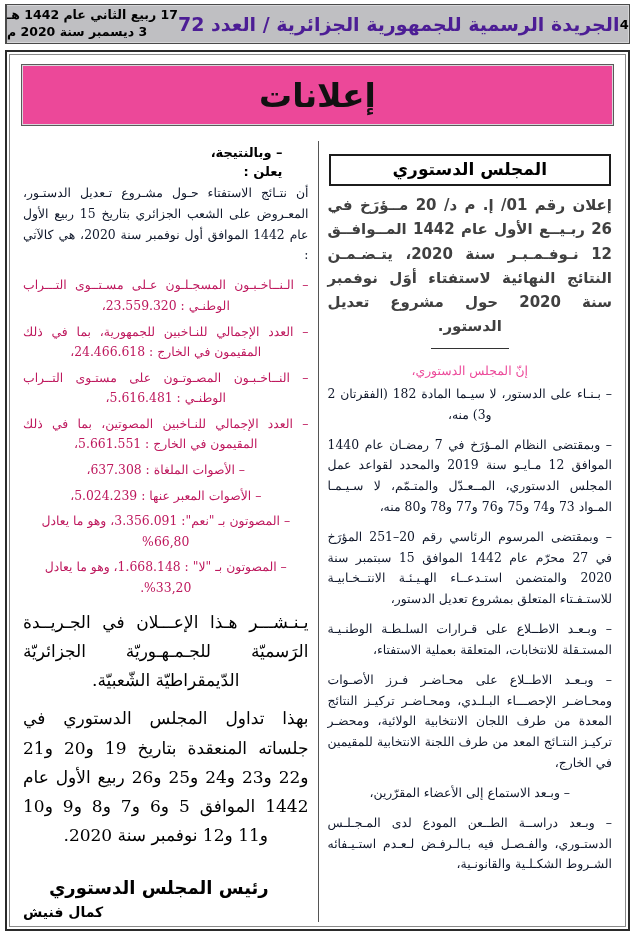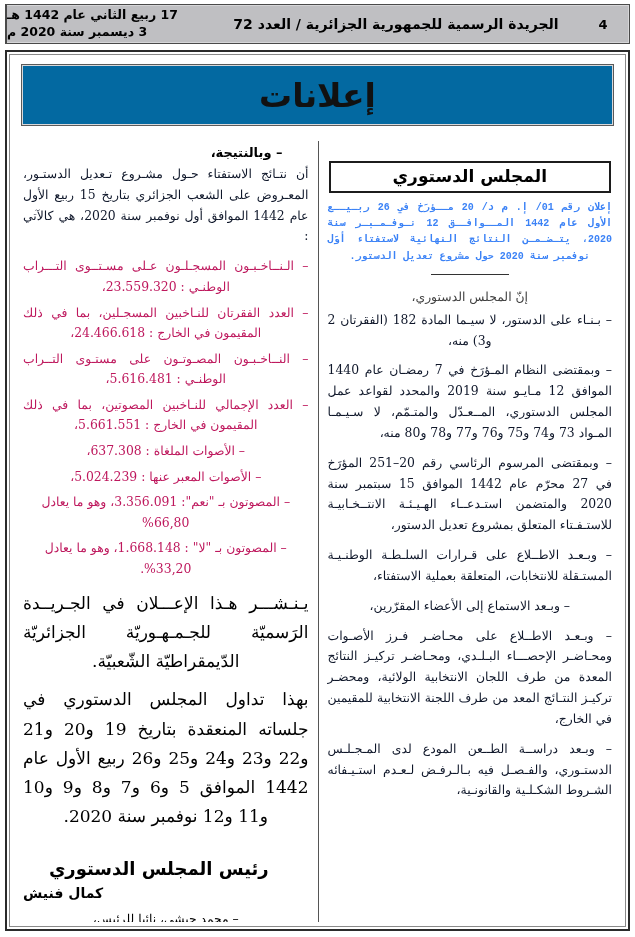--- a/index.html
+++ b/index.html
@@ -46,23 +46,23 @@
     font-size: 13px;
     font-weight: bold;
     color: #000;
     direction: ltr;
   }
   .header-title {
     flex: 1;
     display: flex;
     align-items: center;
     justify-content: center;
-    font-size: 14px;
-    font-weight: bold;
-    color: #000000;
+    font-size: 19px;
+    font-weight: bold;
+    color: #4c1d95;
     letter-spacing: -0.2px;
     white-space: nowrap;
   }
   .header-date {
     width: 208px;
     border-left: 1px solid #4a4a4a;
     display: flex;
     flex-direction: column;
     align-items: flex-end;
     justify-content: center;
@@ -93,21 +93,21 @@
     bottom: 2px;
     border: 1px solid #8a8a8a;
     box-sizing: border-box;
     padding: 0;
   }
 
   
   .banner {
     margin: 9px 11px 0 11px;
     height: 62px;
-    background: #0369a1;
+    background: #ec4899;
     border: 1px solid #5a5a5a;
     box-shadow: inset 0 0 0 1px #d8d8da;
     display: flex;
     align-items: center;
     justify-content: center;
     box-sizing: border-box;
   }
   .banner-text {
     font-size: 33px;
     font-weight: bold;
@@ -139,39 +139,38 @@
   .col-left {
     width: 50%;
     order: 2;
   }
 
   
   .title-box {
     border: 2px solid #1c1c1c;
     padding: 3px 6px 5px 6px;
     text-align: center;
-    margin: 16px 1px 7px 1px;
+    margin: 9px 1px 7px 1px;
   }
   .title-box-text {
     font-size: 17px;
     font-weight: bold;
     color: #000;
     letter-spacing: 1px;
   }
 
   
   .lead {
-    font-size: 10px;
+    font-size: 15px;
     font-weight: bold;
     line-height: 1.62;
     text-align: justify;
     text-align-last: center;
-    color: #3b82f6;
+    color: #404040;
     margin: 0 0 4px 0;
-    font-family: Liberation Mono, monospace;
   }
   .rule {
     width: 78px;
     height: 0;
     border-top: 1px solid #333;
     margin: 9px auto 11px auto;
   }
   .para {
     font-size: 12.4px;
     line-height: 1.68;
@@ -180,21 +179,21 @@
     margin: 0 0 9px 0;
     font-family: "DejaVu Serif", "Liberation Serif", serif;
   }
   .para.center-last {
     text-align-last: center;
   }
   .line-center {
     font-size: 12.4px;
     line-height: 1.7;
     text-align: center;
-    color: #404040;
+    color: #ec4899;
     margin: 0 0 3px 0;
     font-family: "DejaVu Serif", "Liberation Serif", serif;
   }
 
   
   .bold-lead {
     font-size: 13px;
     font-weight: bold;
     text-align: center;
     margin: 0 0 4px 0;
@@ -285,34 +284,35 @@
           <div class="lead">إعلان رقم 01/ إ. م د/ 20 مــؤرَخ في 26 ربـيــع الأول عام 1442 المــوافــق 12 نـوفـمـبـر سنة 2020، يتـضـمـن النتائج النهائية لاستفتاء أوَل نوفمبر سنة 2020 حول مشروع تعديل الدستور.</div>
 
           <div class="rule"></div>
 
           <div class="line-center">إنّ المجلس الدستوري،</div>
 
           <div class="para center-last">– بـنـاء على الدستور، لا سيـما المادة 182 (الفقرتان 2 و3) منه،</div>
           <div class="para">– وبمقتضى النظام المـؤرَخ في 7 رمضـان عام 1440 الموافق 12 مـايـو سنة 2019 والمحدد لقواعد عمل المجلس الدستوري، المــعـدّل والمتـمّم، لا سـيـمـا المـواد 73 و74 و75 و76 و77 و78 و80 منه،</div>
           <div class="para">–  وبمقتضى المرسوم الرئاسي رقم 20–251 المؤرَخ في 27 محرّم عام 1442 الموافق 15 سبتمبر سنة 2020 والمتضمن استـدعــاء الهـيـئـة الانتــخـابيـة للاستـفـتاء المتعلق بمشروع تعديل الدستور،</div>
           <div class="para">– وبـعـد الاطــلاع على قـرارات السلـطـة الوطنـيـة المستـقلة للانتخابات، المتعلقة بعملية الاستفتاء،</div>
+          <div class="para">– وبـعـد الاطــلاع على محـاضـر فـرز الأصـوات ومحـاضـر الإحصـــاء البـلـدي، ومحـاضـر تركيـز النتائج المعدة من طرف اللجان الانتخابية الولائية، ومحضـر تركيـز النتـائج المعد من طرف اللجنة الانتخابية للمقيمين في الخارج،</div>
           <div class="para center-last">– وبـعد الاستماع إلى الأعضاء المقرّرين،</div>
-          <div class="para">– وبـعـد الاطــلاع على محـاضـر فـرز الأصـوات ومحـاضـر الإحصـــاء البـلـدي، ومحـاضـر تركيـز النتائج المعدة من طرف اللجان الانتخابية الولائية، ومحضـر تركيـز النتـائج المعد من طرف اللجنة الانتخابية للمقيمين في الخارج،</div>
           <div class="para">– وبـعد دراســة الطــعن المودع لدى المـجـلـس الدستـوري، والفـصـل فيه بـالـرفـض لـعـدم استـيـفائه الشـروط الشكـلـية والقانونـية،</div>
 
         </div>
 
         <div class="col col-left">
 
           <div class="bold-lead ralign">– وبالنتيجة،</div>
+          <div class="bold-lead ralign">يعلن :</div>
 
           <div class="para">أن نتـائج الاستفتاء حـول مشـروع تـعديل الدستـور، المعـروض على الشعب الجزائري بتاريخ 15 ربيع الأول عام 1442 الموافق أول نوفمبر سنة 2020، هي كالآتي :</div>
 
           <div class="result-item">– الـنــاخـبـون المسجـلـون عـلى مسـتــوى التـــراب الوطنـي : 23.559.320،</div>
-          <div class="result-item">– العدد الفقرتان للنـاخبين المسجـلين، بما في ذلك المقيمون في الخارج : 24.466.618،</div>
+          <div class="result-item">– العدد الإجمالي للنـاخبين للجمهورية، بما في ذلك المقيمون في الخارج : 24.466.618،</div>
           <div class="result-item">– النــاخـبـون المصـوتـون على مستـوى التــراب الوطنـي : 5.616.481،</div>
           <div class="result-item">– العدد الإجمالي للنـاخبين المصوتين، بما في ذلك المقيمون في الخارج : 5.661.551،</div>
           <div class="result-item solo">– الأصوات الملغاة : 637.308،</div>
           <div class="result-item solo">– الأصوات المعبر عنها : 5.024.239،</div>
           <div class="result-item solo">– المصوتون بـ "نعم": 3.356.091، وهو ما يعادل 66,80%</div>
           <div class="result-item solo">– المصوتون بـ "لا" : 1.668.148، وهو ما يعادل 33,20%.</div>
 
           <div class="notice">يـنـشـــر هـذا الإعـــلان في الجـريــدة الرَسميّة للجـمـهـوريّة الجزائريّة الدّيمقراطيّة الشّعبيّة.</div>
 
           <div class="notice">بهذا تداول المجلس الدستوري في جلساته المنعقدة بتاريخ 19 و20 و21 و22 و23 و24 و25 و26 ربيع الأول عام 1442 الموافق 5 و6 و7 و8 و9 و10 و11 و12 نوفمبر سنة 2020.</div>

